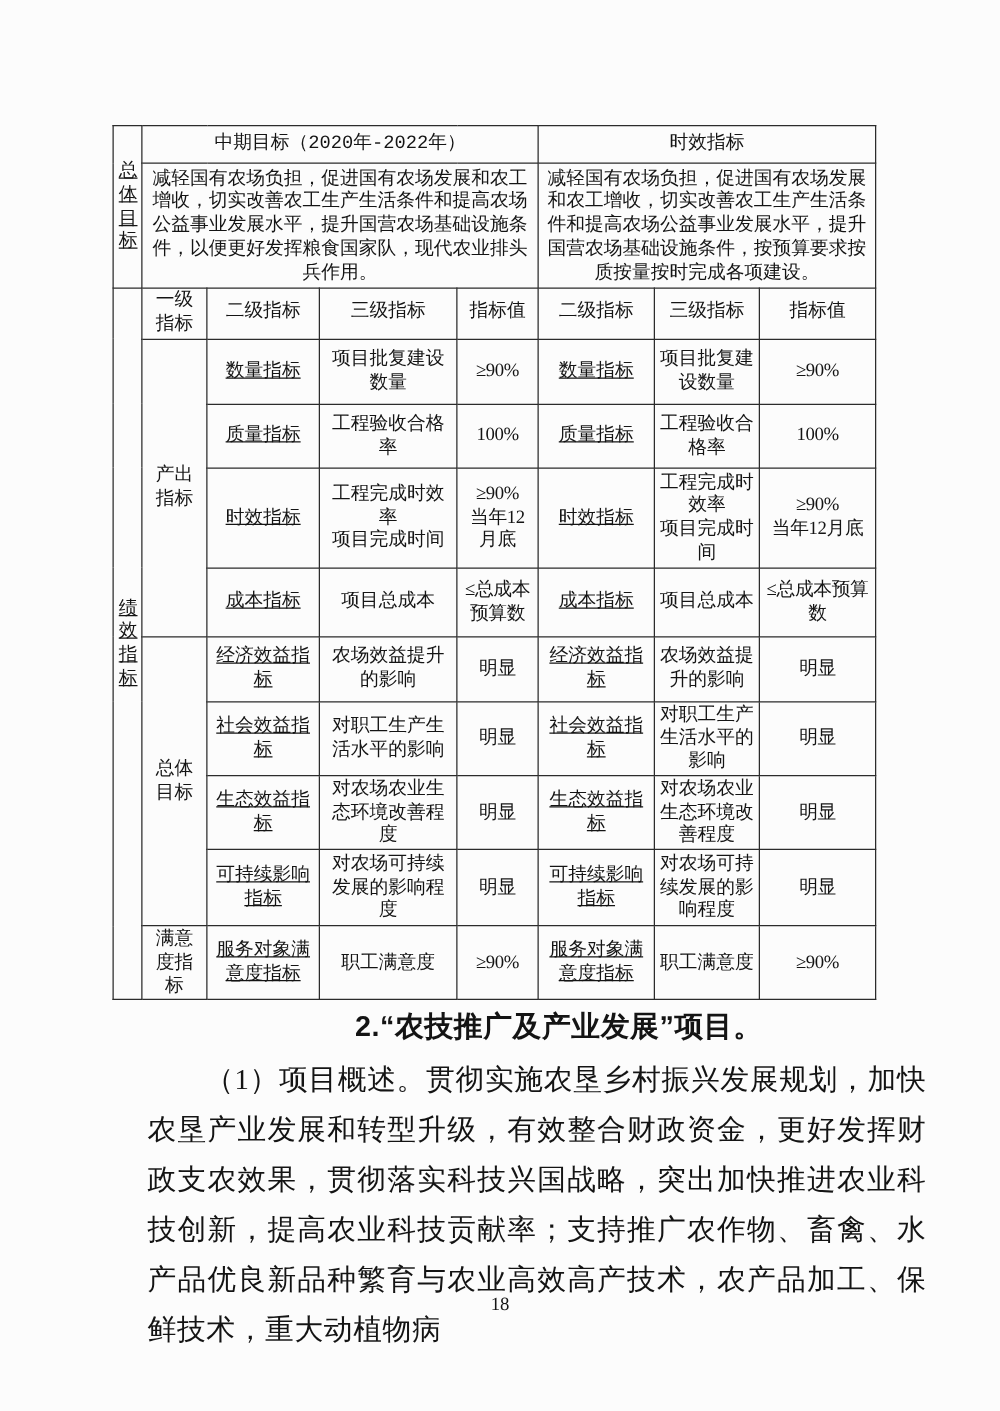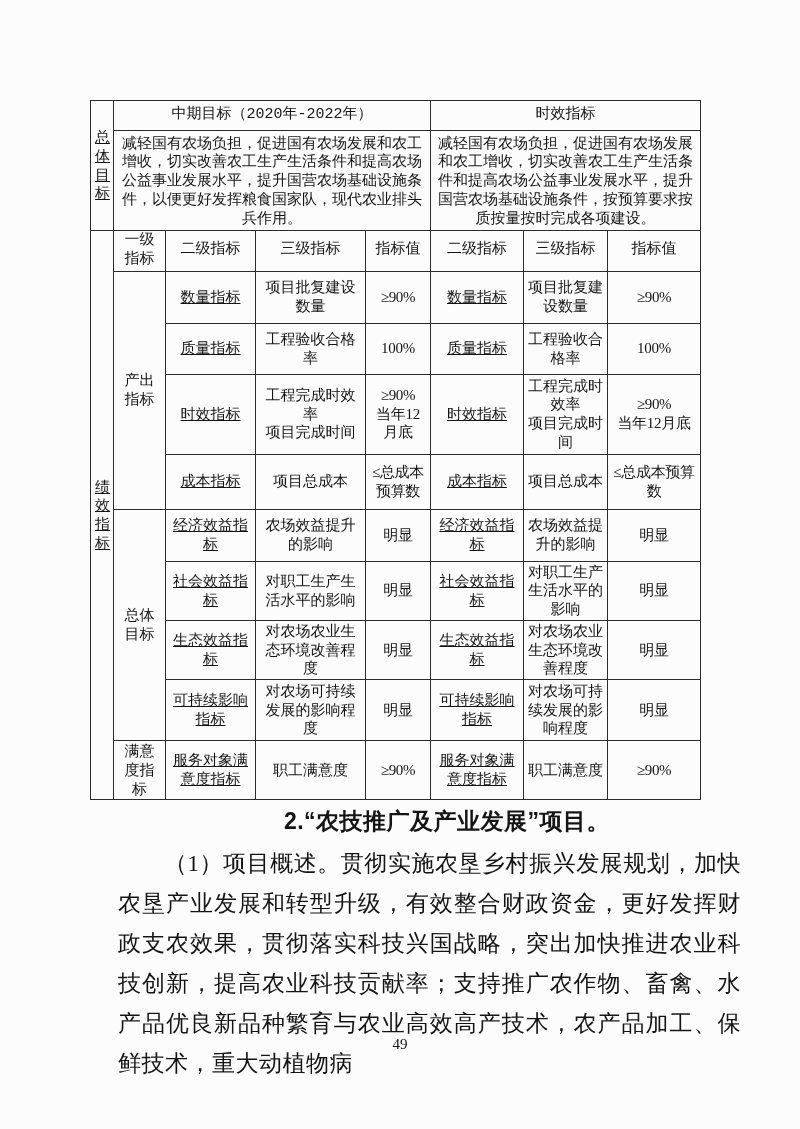--- a/index.html
+++ b/index.html
@@ -187,15 +187,15 @@
       <td class="val">≥90%</td>
       <td class="l2">服务对象满意度指标</td>
       <td class="l3">职工满意度</td>
       <td class="val">≥90%</td>
     </tr>
   </tbody>
     </table>
 
   <div class="heading">2.“农技推广及产业发展”项目。</div>
   <div class="paragraph">（1）项目概述。贯彻实施农垦乡村振兴发展规划，加快农垦产业发展和转型升级，有效整合财政资金，更好发挥财政支农效果，贯彻落实科技兴国战略，突出加快推进农业科技创新，提高农业科技贡献率；支持推广农作物、畜禽、水产品优良新品种繁育与农业高效高产技术，农产品加工、保鲜技术，重大动植物病</div>
-  <div class="page-number">49</div>
+  <div class="page-number">18</div>
 
 </div>
 
 </body></html>

